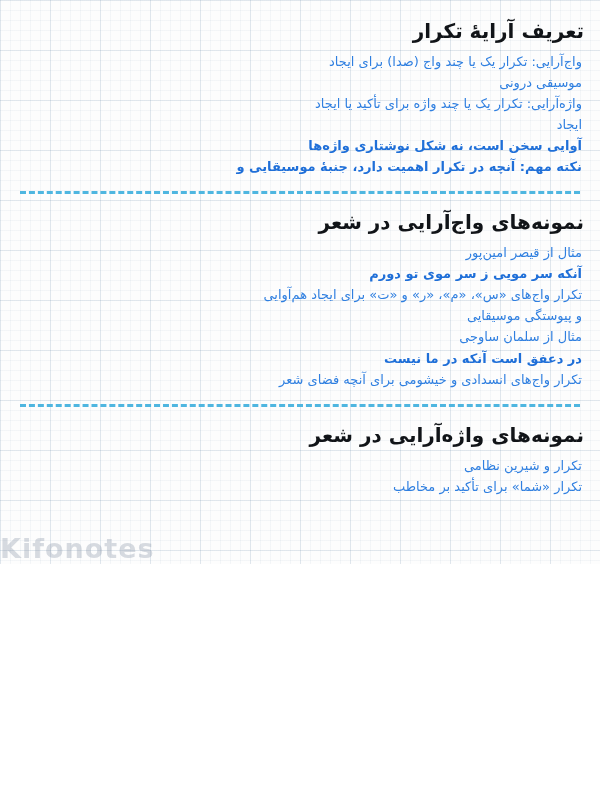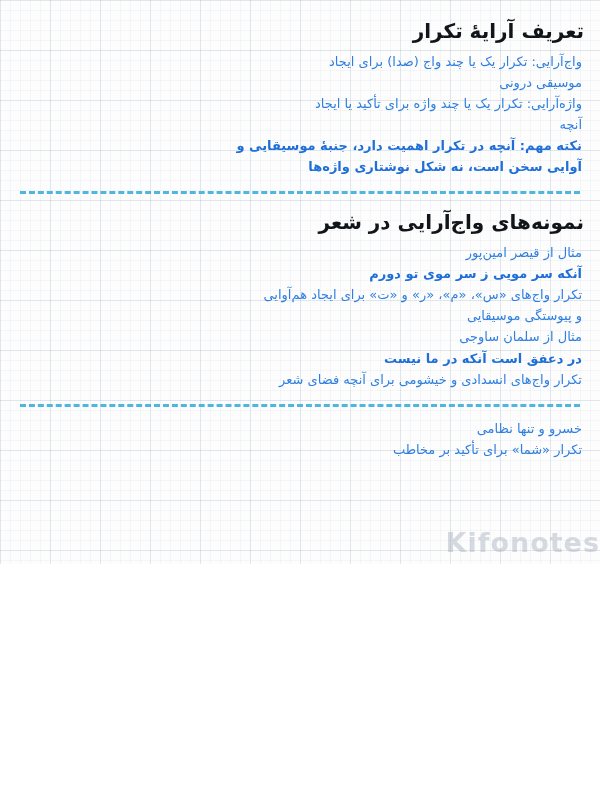--- a/index.html
+++ b/index.html
@@ -73,65 +73,66 @@
     position: absolute;
     left: 6px;
     right: 6px;
     top: 8px;
     height: 0;
     border-top: 3px dashed #4fb6e0;
   }
 
   .watermark {
     position: absolute;
-    bottom: 6px;
+    bottom: 0;
     left: 0;
     right: 0;
-    text-align: right;
+    text-align: left;
     color: rgba(150,160,175,0.38);
     font-size: 27px;
     letter-spacing: 1px;
     font-family: "DejaVu Sans", sans-serif;
     font-weight: 600;
     pointer-events: none;
     user-select: none;
   }
 </style>
 </head>
 <body>
 
 <div class="page">
   <div class="content">
 
     <div class="section">
       <div class="sec-title">تعریف آرایهٔ تکرار</div>
       <div class="line">واج‌آرایی: تکرار یک یا چند واج (صدا) برای ایجاد</div>
       <div class="line">موسیقی درونی</div>
       <div class="line">واژه‌آرایی: تکرار یک یا چند واژه برای تأکید یا ایجاد</div>
-      <div class="line">آنچه</div>
+      <div class="line">ایجاد</div>
+      <div class="line bold">آوایی سخن است، نه شکل نوشتاری واژه‌ها</div>
       <div class="line bold">نکته مهم: آنچه در تکرار اهمیت دارد، جنبهٔ موسیقایی و</div>
-      <div class="line bold">آوایی سخن است، نه شکل نوشتاری واژه‌ها</div>
     </div>
 
     <div class="divider"></div>
 
     <div class="section">
       <div class="sec-title">نمونه‌های واج‌آرایی در شعر</div>
       <div class="line">مثال از قیصر امین‌پور</div>
       <div class="line bold">آنکه سر مویی ز سر موی تو دورم</div>
       <div class="line">تکرار واج‌های «س»، «م»، «ر» و «ت» برای ایجاد هم‌آوایی</div>
       <div class="line">و پیوستگی موسیقایی</div>
       <div class="line">مثال از سلمان ساوجی</div>
       <div class="line bold">در دعفق است آنکه در ما نیست</div>
       <div class="line">تکرار واج‌های انسدادی و خیشومی برای آنچه فضای شعر</div>
     </div>
 
     <div class="divider"></div>
 
     <div class="section">
-      <div class="line">خسرو و تنها نظامی</div>
+      <div class="sec-title">نمونه‌های واژه‌آرایی در شعر</div>
+      <div class="line">تکرار و شیرین نظامی</div>
       <div class="line">تکرار «شما» برای تأکید بر مخاطب</div>
     </div>
 
   </div>
 
   <div class="watermark">Kifonotes</div>
 </div>
 
 </body></html>

